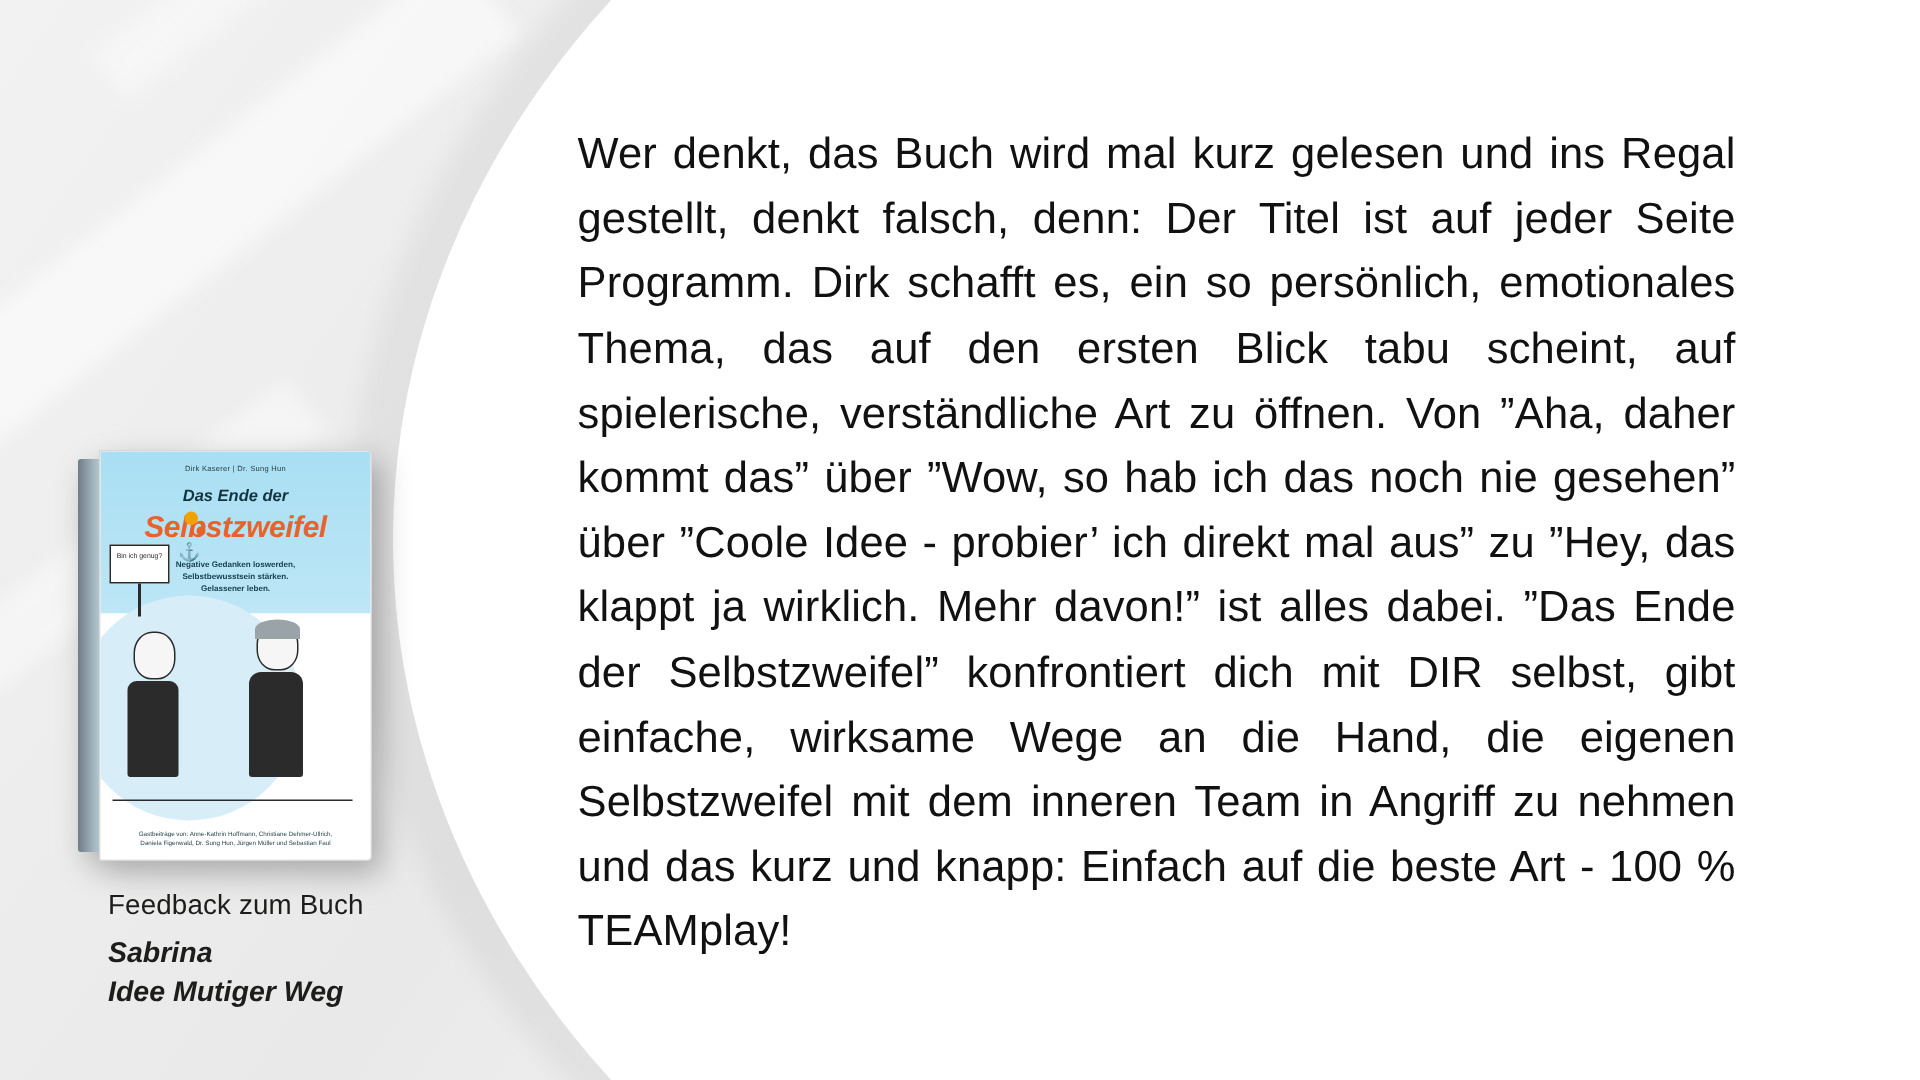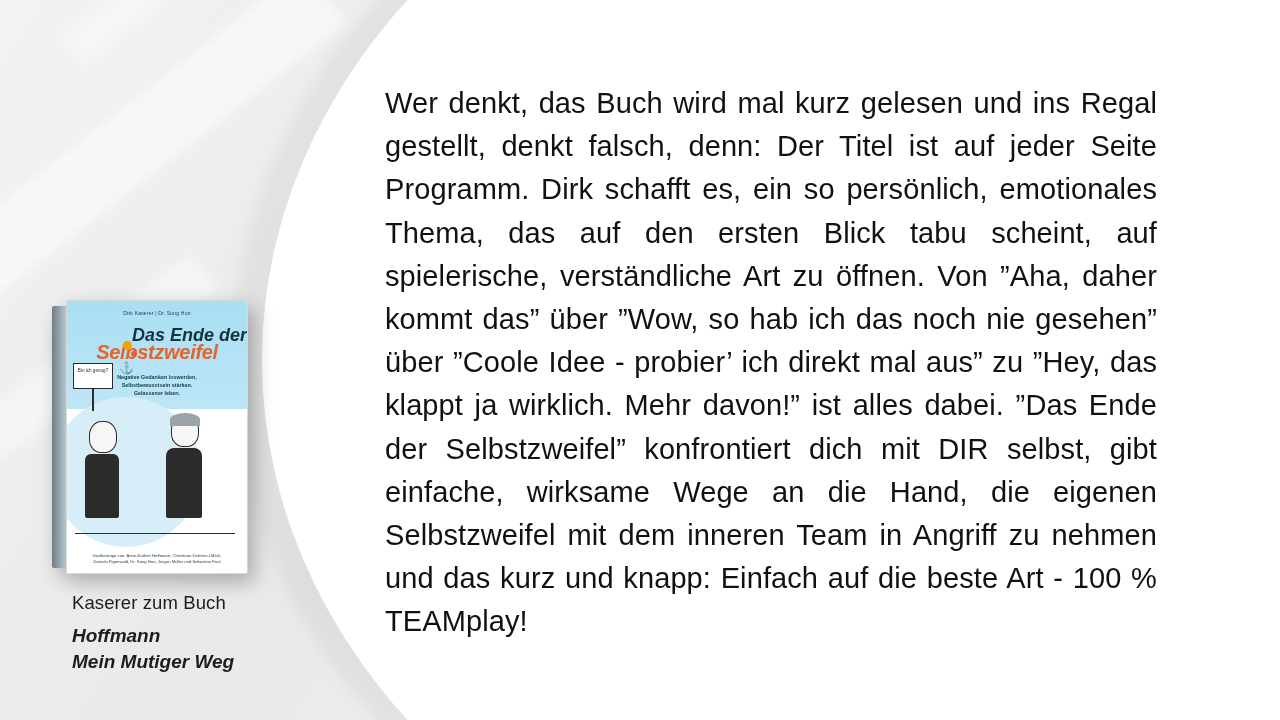--- a/index.html
+++ b/index.html
@@ -131,22 +131,22 @@
     text-align: center;
     font-size: 5px;
     color: #2a3b44;
     letter-spacing: .2px;
   }
   .cover-title1 {
     position: absolute;
     top: 24px;
     left: 0;
     width: 100%;
-    text-align: right;
-    font-size: 18px;
+    text-align: center;
+    font-size: 11px;
     font-weight: bold;
     font-style: italic;
     color: #12333f;
   }
   .cover-title2 {
     position: absolute;
     top: 40px;
     left: 0;
     width: 100%;
     text-align: center;
@@ -345,21 +345,21 @@
           <div class="body-r"></div>
         </div>
 
         <div class="ground"></div>
         <div class="cover-credits" style="white-space: pre-line;">Gastbeiträge von: Anne-Kathrin Hoffmann, Christiane Dehmer-Ullrich,
 Daniela Figenwald, Dr. Sung Hun, Jürgen Müller und Sebastian Faul</div>
       </div>
     </div>
 
     <div class="caption">
-      <div class="caption-label">Kaserer zum Buch</div>
-      <div class="caption-name">Hoffmann</div>
-      <div class="caption-org">Mein Mutiger Weg</div>
+      <div class="caption-label">Feedback zum Buch</div>
+      <div class="caption-name">Sabrina</div>
+      <div class="caption-org">Idee Mutiger Weg</div>
     </div>
   </div>
 
   <div class="quote">Wer denkt, das Buch wird mal kurz gelesen und ins Regal gestellt, denkt falsch, denn: Der Titel ist auf jeder Seite Programm. Dirk schafft es, ein so persönlich, emotionales Thema, das auf den ersten Blick tabu scheint, auf spielerische, verständliche Art zu öffnen. Von ”Aha, daher kommt das” über ”Wow, so hab ich das noch nie gesehen” über ”Coole Idee - probier’ ich direkt mal aus” zu ”Hey, das klappt ja wirklich. Mehr davon!” ist alles dabei. ”Das Ende der Selbstzweifel” konfrontiert dich mit DIR selbst, gibt einfache, wirksame Wege an die Hand, die eigenen Selbstzweifel mit dem inneren Team in Angriff zu nehmen und das kurz und knapp: Einfach auf die beste Art - 100 % TEAMplay!</div>
 
 </div>
 
 </body></html>

